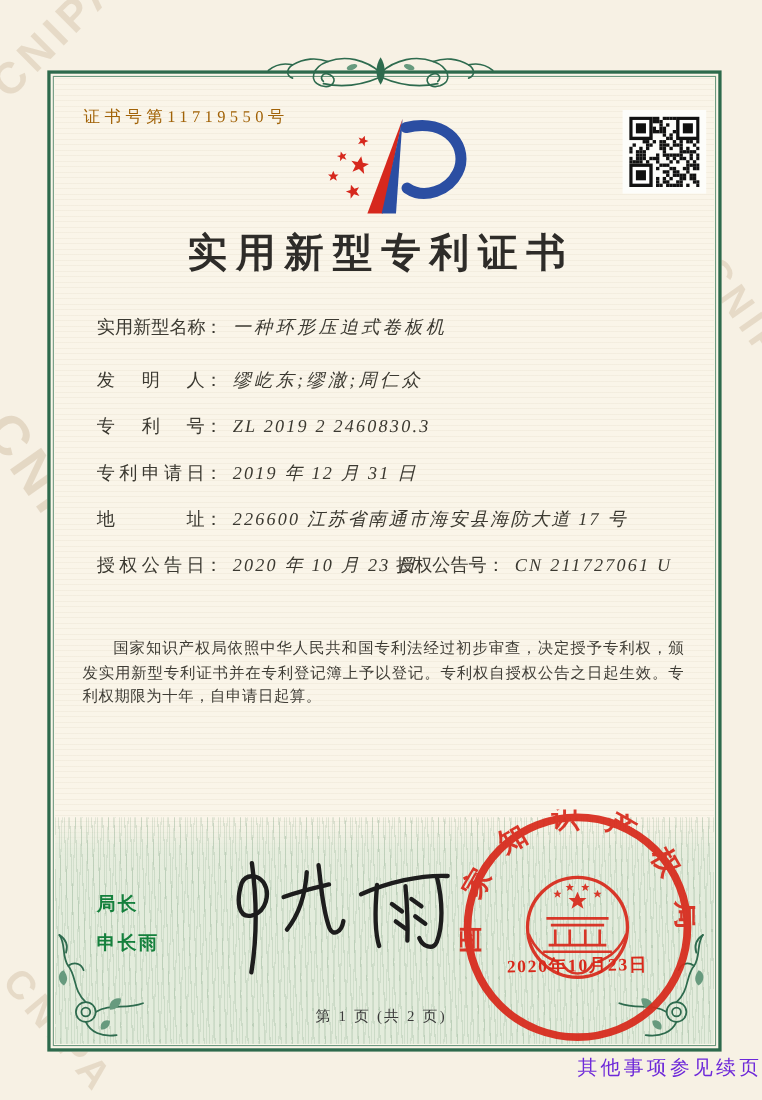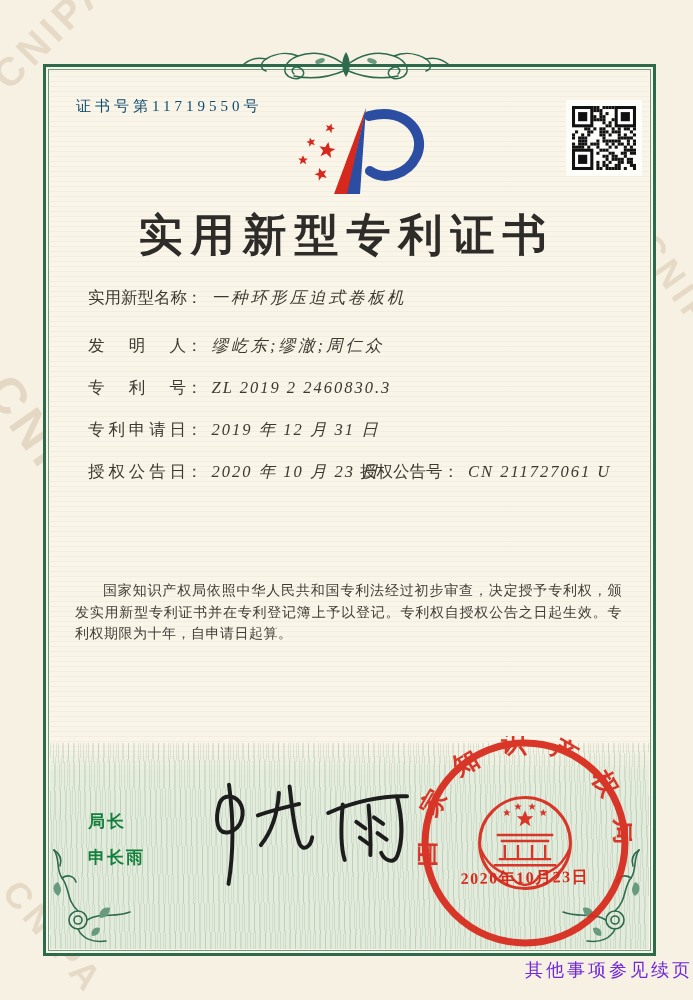--- a/index.html
+++ b/index.html
@@ -28,27 +28,27 @@
     background:
       repeating-linear-gradient(88deg, rgba(110,150,115,.20) 0 1px, transparent 1px 5px),
       repeating-linear-gradient(92deg, rgba(110,150,115,.16) 0 1px, transparent 1px 6px),
       linear-gradient(180deg, rgba(227,236,220,0) 0, rgba(227,236,220,.85) 30px, #e3ecdc 70px);}
   
   .top-ornament{position:absolute;left:236px;top:48px;width:220px;height:36px;z-index:4;}
   .corner-ornament{position:absolute;width:95px;height:100px;z-index:3;}
   .corner-left{left:48px;top:848px;}
   .corner-right{left:550px;top:848px;transform:scaleX(-1);}
   
-  .cert-no{position:absolute;left:76px;top:97px;font-size:15px;letter-spacing:4px;color:#0c4a6e;z-index:5;}
+  .cert-no{position:absolute;left:76px;top:97px;font-size:15px;letter-spacing:4px;color:#a16207;z-index:5;}
   .logo{position:absolute;left:280px;top:92px;width:145px;height:108px;z-index:5;}
   .qr{position:absolute;left:566px;top:100px;width:76px;height:76px;background:#fdfdfa;
       display:flex;align-items:center;justify-content:center;z-index:5;}
   .qr svg{width:64px;height:64px;}
   .title{position:absolute;left:0;top:206px;width:693px;text-align:center;
-         font-size:44px;font-weight:700;letter-spacing:8px;color:#2e2c29;z-index:5;}
+         font-size:36px;font-weight:700;letter-spacing:8px;color:#2e2c29;z-index:5;}
   
   .fields{position:absolute;left:88px;top:284px;width:532px;z-index:5;font-size:16.5px;color:#3b3931;}
   .field-row{position:relative;line-height:28px;white-space:nowrap;}
   .mb20{margin-bottom:20px;} .mb14{margin-bottom:14px;}
   .flabel{display:inline-block;width:98px;text-align:justify;text-align-last:justify;
           text-justify:inter-ideograph;vertical-align:baseline;}
   .colon{margin-right:9px;}
   .fvalue{letter-spacing:3px;font-style:italic;}
   .fvalue.num{letter-spacing:2px;}
   .grant2{position:absolute;left:272px;top:0;white-space:nowrap;}
@@ -318,20 +318,23 @@
     </div>
     <div class="field-row mb14">
       <span class="flabel">发明人</span><span class="colon">：</span><span class="fvalue">缪屹东;缪澈;周仁众</span>
     </div>
     <div class="field-row mb14">
       <span class="flabel">专利号</span><span class="colon">：</span><span class="fvalue num">ZL 2019 2 2460830.3</span>
     </div>
     <div class="field-row mb14">
       <span class="flabel">专利申请日</span><span class="colon">：</span><span class="fvalue num">2019 年 12 月 31 日</span>
     </div>
+    <div class="field-row mb14">
+      <span class="flabel">地址</span><span class="colon">：</span><span class="fvalue num">226600 江苏省南通市海安县海防大道 17 号</span>
+    </div>
     <div class="field-row">
       <span class="flabel">授权公告日</span><span class="colon">：</span><span class="fvalue num">2020 年 10 月 23 日</span>
       <span class="grant2">
         <span>授权公告号</span><span class="colon">：</span><span class="fvalue num">CN 211727061 U</span>
       </span>
     </div>
   </div>
 
   <div class="paras">
     <p>国家知识产权局依照中华人民共和国专利法经过初步审查，决定授予专利权，颁发实用新型专利证书并在专利登记簿上予以登记。专利权自授权公告之日起生效。专利权期限为十年，自申请日起算。</p>
@@ -384,15 +387,16 @@
         <path d="M20,2 V15"></path>
       <path d="M-26,16 L26,16"></path>
       <path d="M-31,22 L31,22"></path>
       <path d="M-14,32 A15,15 0 0 0 14,32"></path>
       <path d="M-44,6 C-39,18 -30,27 -18,31"></path>
       <path d="M44,6 C39,18 30,27 18,31"></path>
     </g>
   </svg>
   <div class="seal-date">2020年10月23日</div>
 
+  <div class="page-num">第 1 页 (共 2 页)</div>
   <div class="continuation">其他事项参见续页</div>
 
 </div>
 
 </body></html>

